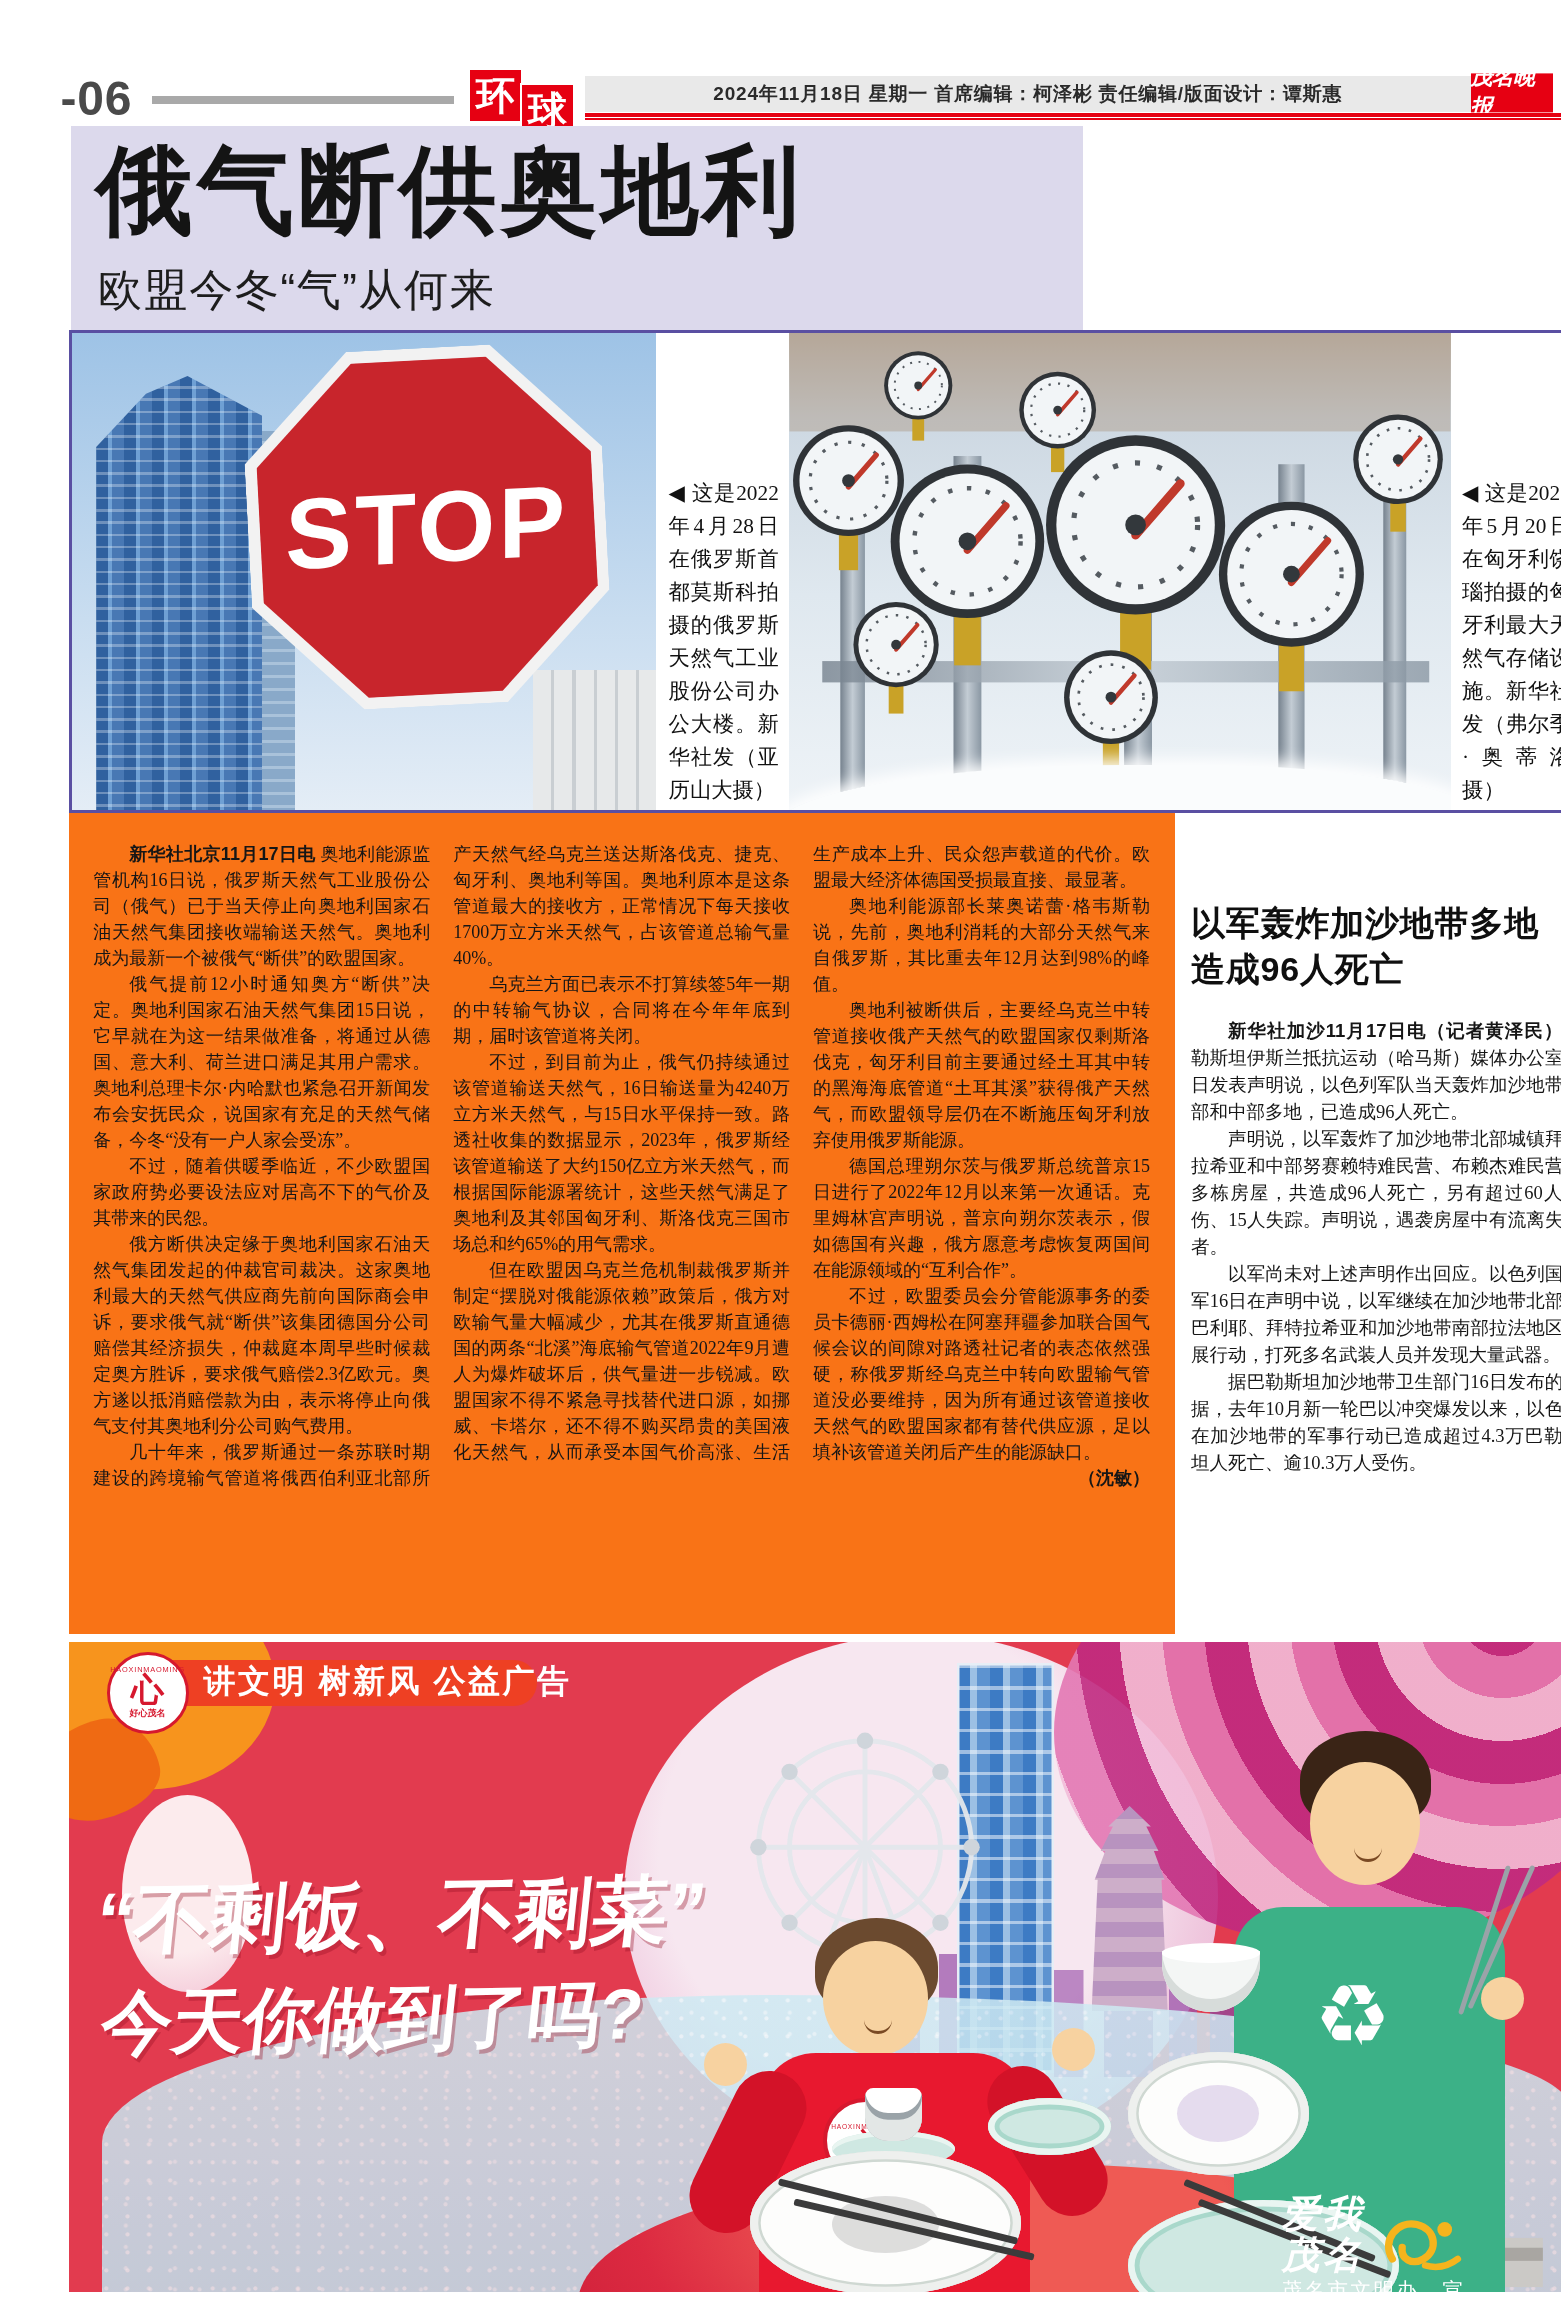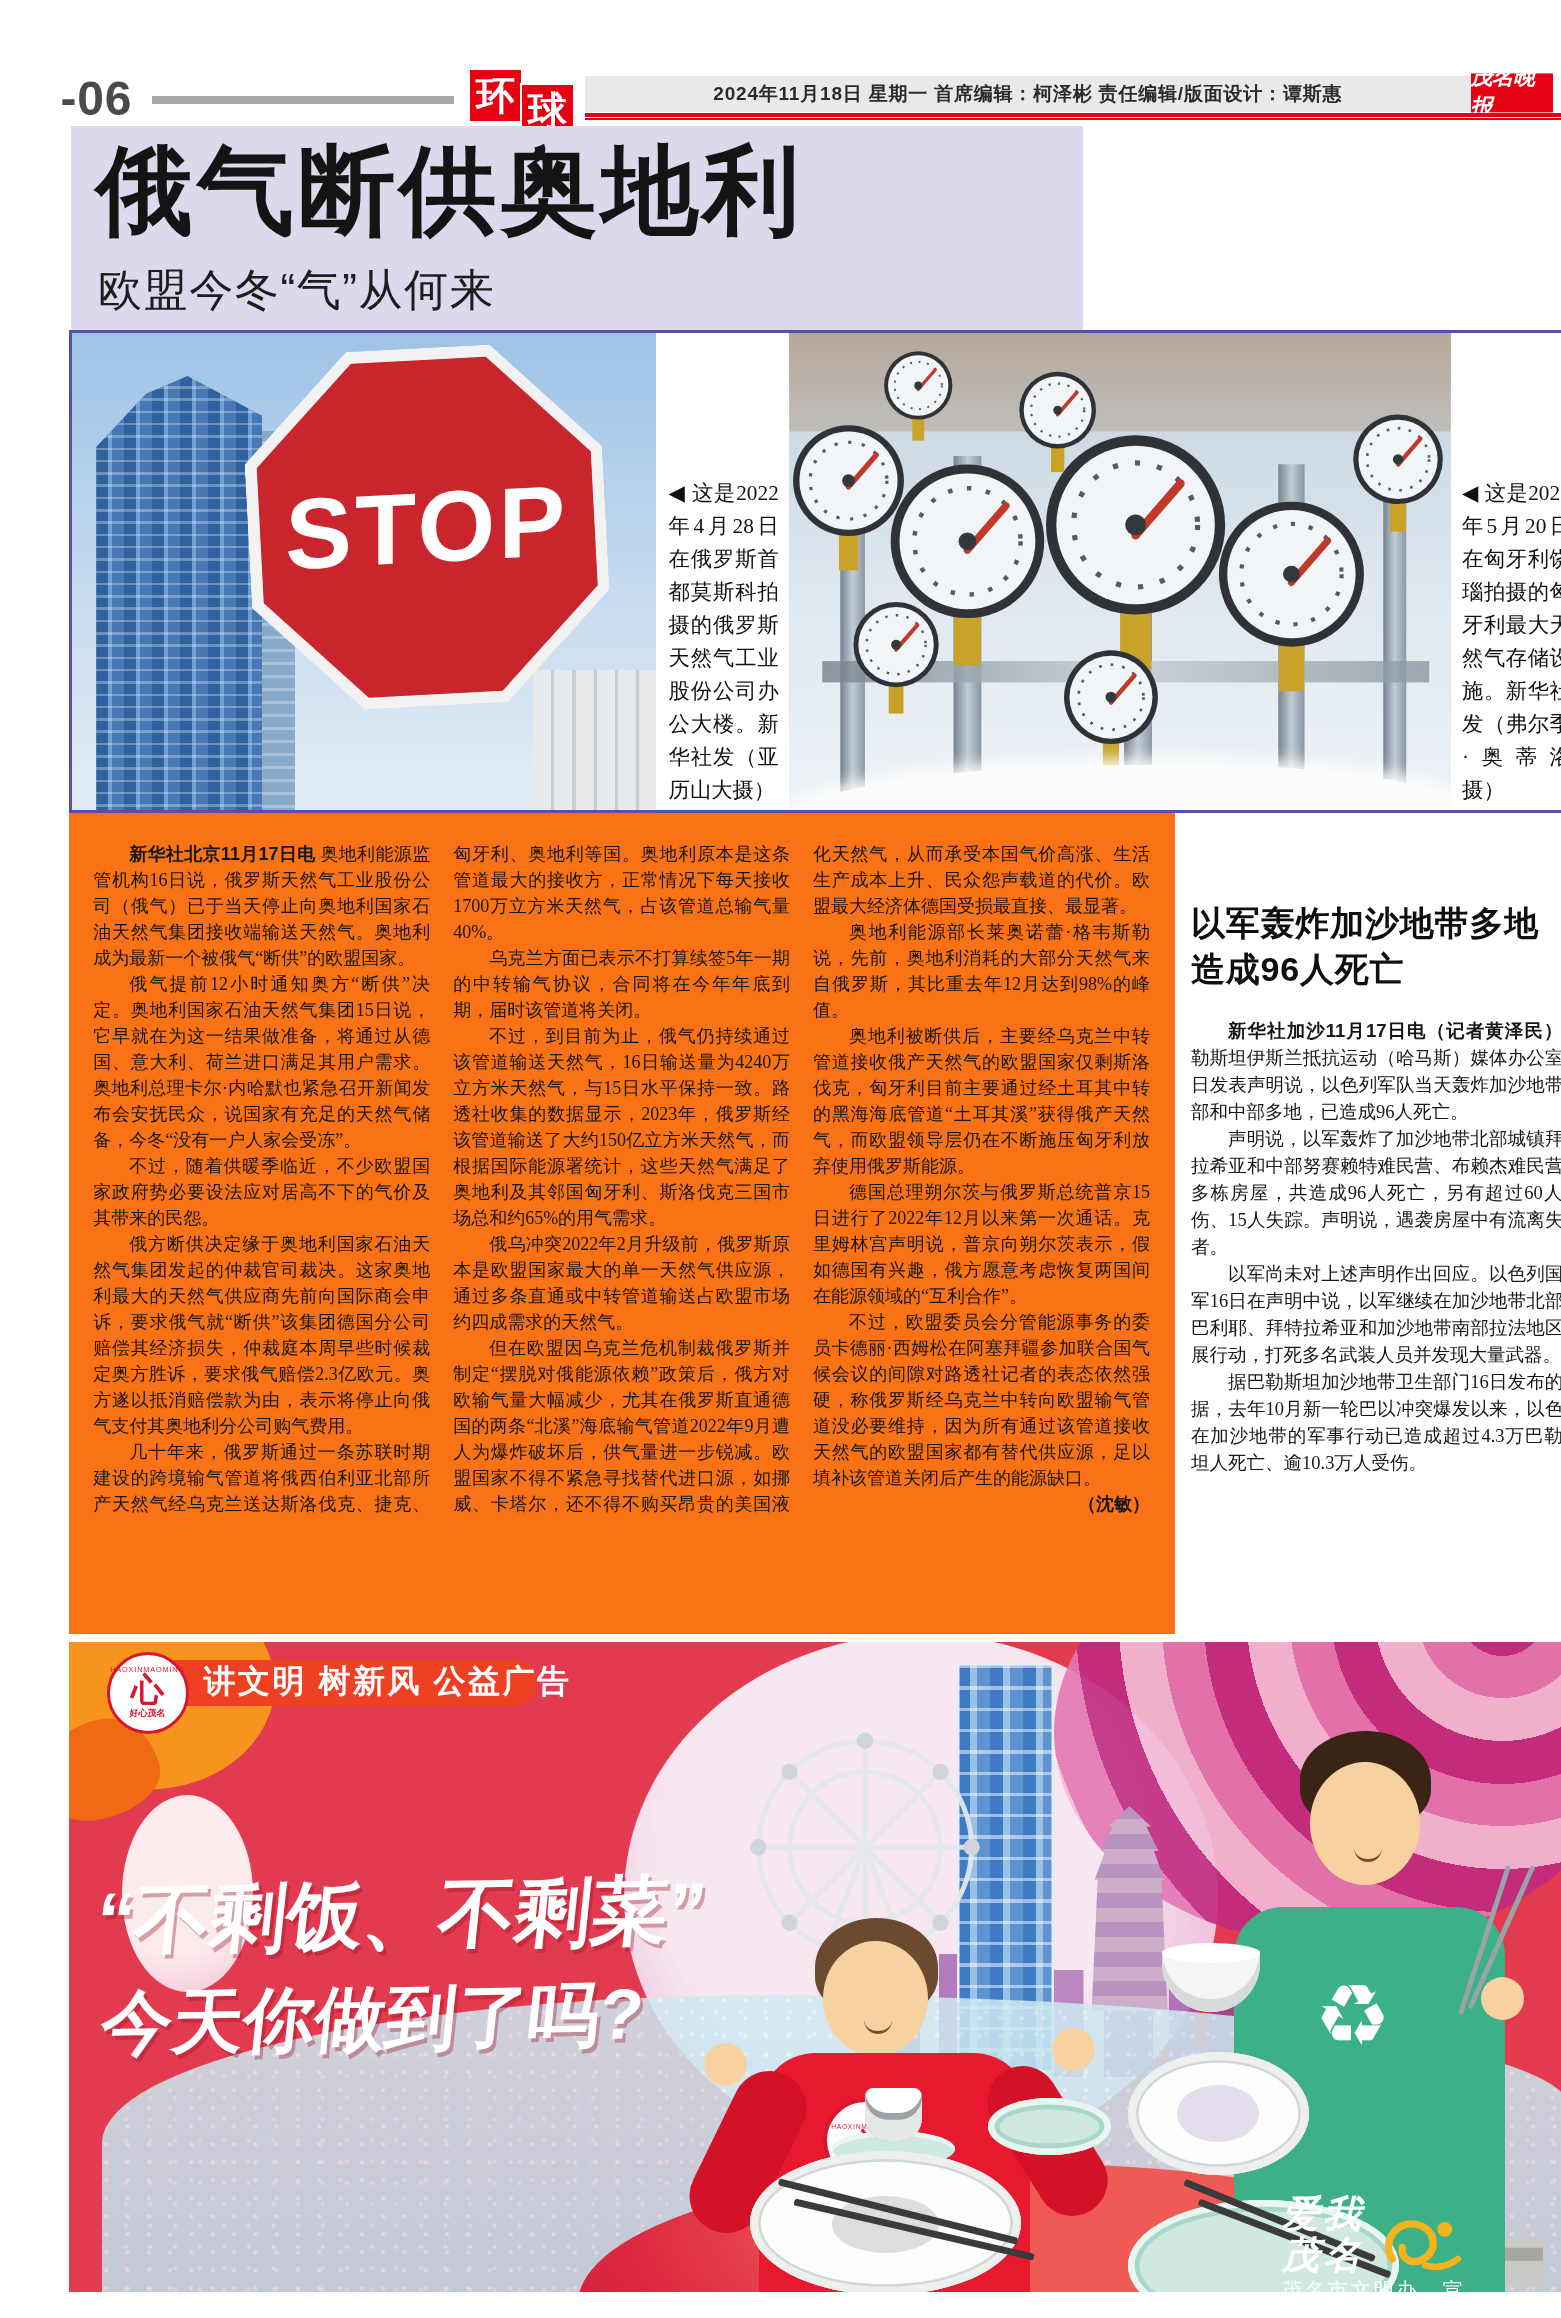--- a/index.html
+++ b/index.html
@@ -254,21 +254,20 @@
 
   <div class="abs mainbody">
     <div class="cols">
         <p><b>新华社北京11月17日电</b> 奥地利能源监管机构16日说，俄罗斯天然气工业股份公司（俄气）已于当天停止向奥地利国家石油天然气集团接收端输送天然气。奥地利成为最新一个被俄气“断供”的欧盟国家。</p>
         <p>俄气提前12小时通知奥方“断供”决定。奥地利国家石油天然气集团15日说，它早就在为这一结果做准备，将通过从德国、意大利、荷兰进口满足其用户需求。奥地利总理卡尔·内哈默也紧急召开新闻发布会安抚民众，说国家有充足的天然气储备，今冬“没有一户人家会受冻”。</p>
         <p>不过，随着供暖季临近，不少欧盟国家政府势必要设法应对居高不下的气价及其带来的民怨。</p>
         <p>俄方断供决定缘于奥地利国家石油天然气集团发起的仲裁官司裁决。这家奥地利最大的天然气供应商先前向国际商会申诉，要求俄气就“断供”该集团德国分公司赔偿其经济损失，仲裁庭本周早些时候裁定奥方胜诉，要求俄气赔偿2.3亿欧元。奥方遂以抵消赔偿款为由，表示将停止向俄气支付其奥地利分公司购气费用。</p>
         <p>几十年来，俄罗斯通过一条苏联时期建设的跨境输气管道将俄西伯利亚北部所产天然气经乌克兰送达斯洛伐克、捷克、匈牙利、奥地利等国。奥地利原本是这条管道最大的接收方，正常情况下每天接收1700万立方米天然气，占该管道总输气量40%。</p>
         <p>乌克兰方面已表示不打算续签5年一期的中转输气协议，合同将在今年年底到期，届时该管道将关闭。</p>
         <p>不过，到目前为止，俄气仍持续通过该管道输送天然气，16日输送量为4240万立方米天然气，与15日水平保持一致。路透社收集的数据显示，2023年，俄罗斯经该管道输送了大约150亿立方米天然气，而根据国际能源署统计，这些天然气满足了奥地利及其邻国匈牙利、斯洛伐克三国市场总和约65%的用气需求。</p>
-        <p>俄乌冲突2022年2月升级前，俄罗斯原本是欧盟国家最大的单一天然气供应源，通过多条直通或中转管道输送占欧盟市场约四成需求的天然气。</p>
         <p>但在欧盟因乌克兰危机制裁俄罗斯并制定“摆脱对俄能源依赖”政策后，俄方对欧输气量大幅减少，尤其在俄罗斯直通德国的两条“北溪”海底输气管道2022年9月遭人为爆炸破坏后，供气量进一步锐减。欧盟国家不得不紧急寻找替代进口源，如挪威、卡塔尔，还不得不购买昂贵的美国液化天然气，从而承受本国气价高涨、生活生产成本上升、民众怨声载道的代价。欧盟最大经济体德国受损最直接、最显著。</p>
         <p>奥地利能源部长莱奥诺蕾·格韦斯勒说，先前，奥地利消耗的大部分天然气来自俄罗斯，其比重去年12月达到98%的峰值。</p>
         <p>奥地利被断供后，主要经乌克兰中转管道接收俄产天然气的欧盟国家仅剩斯洛伐克，匈牙利目前主要通过经土耳其中转的黑海海底管道“土耳其溪”获得俄产天然气，而欧盟领导层仍在不断施压匈牙利放弃使用俄罗斯能源。</p>
         <p>德国总理朔尔茨与俄罗斯总统普京15日进行了2022年12月以来第一次通话。克里姆林宫声明说，普京向朔尔茨表示，假如德国有兴趣，俄方愿意考虑恢复两国间在能源领域的“互利合作”。</p>
         <p>不过，欧盟委员会分管能源事务的委员卡德丽·西姆松在阿塞拜疆参加联合国气候会议的间隙对路透社记者的表态依然强硬，称俄罗斯经乌克兰中转向欧盟输气管道没必要维持，因为所有通过该管道接收天然气的欧盟国家都有替代供应源，足以填补该管道关闭后产生的能源缺口。</p>
         <p style="text-align: right;"><b>（沈敏）</b></p>
       </div>
   </div>
 
   <div class="abs side">

